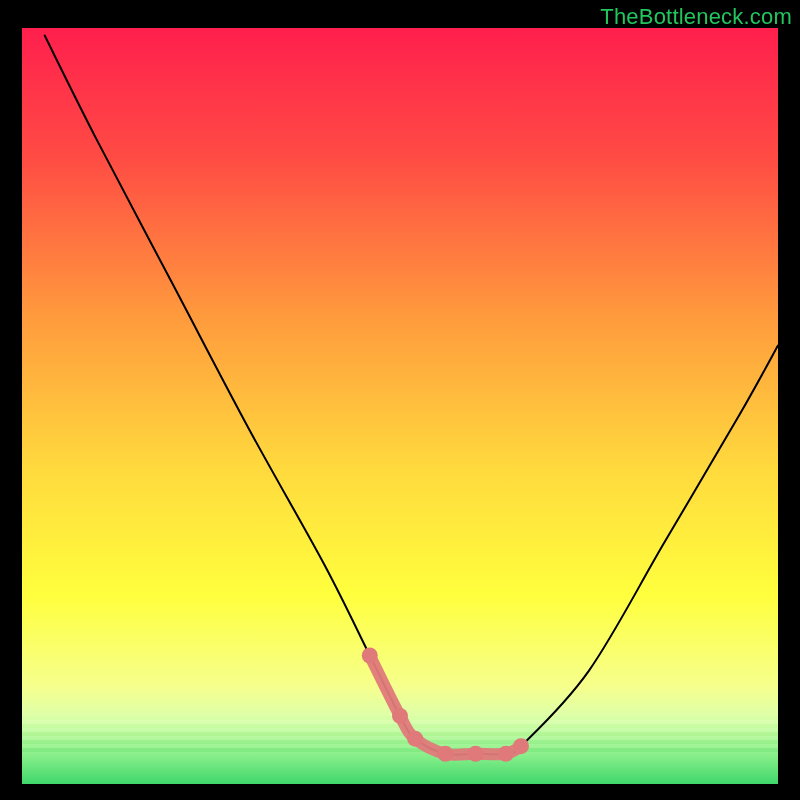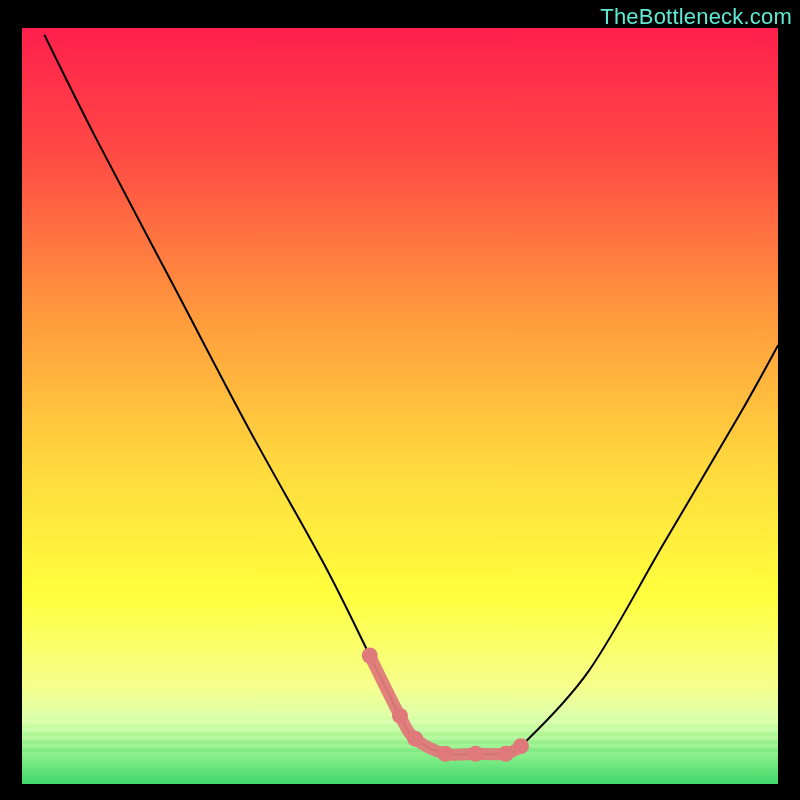--- a/index.html
+++ b/index.html
@@ -14,21 +14,21 @@
   .outer {
     width: 800px;
     height: 800px;
     background: #000;
     position: relative;
   }
   .watermark {
     position: absolute;
     top: 4px;
     right: 8px;
-    color: #5eead4;
+    color: #22c55e;
     font-size: 22px;
     font-weight: 500;
     letter-spacing: 0.2px;
     z-index: 10;
   }
   .plot-frame {
     position: absolute;
     left: 22px;
     top: 28px;
     width: 756px;

